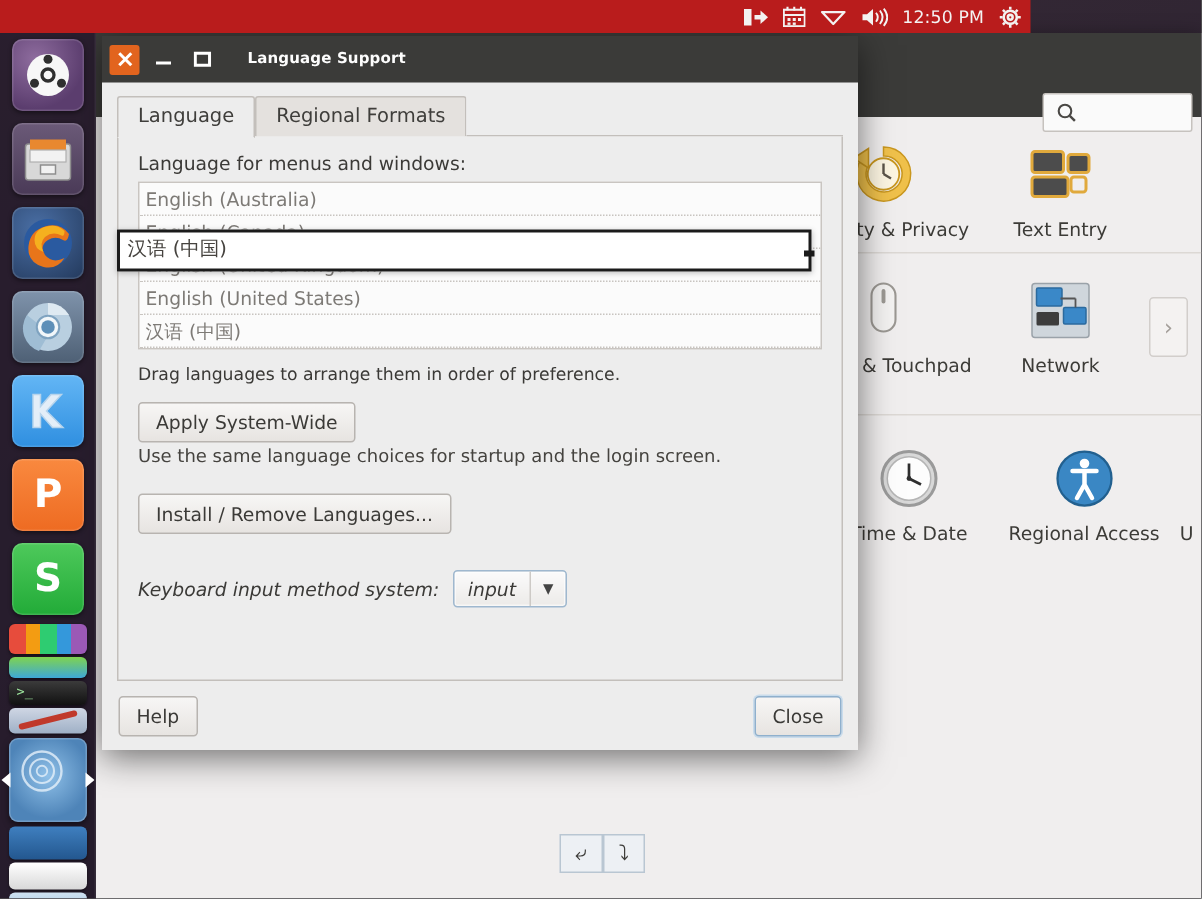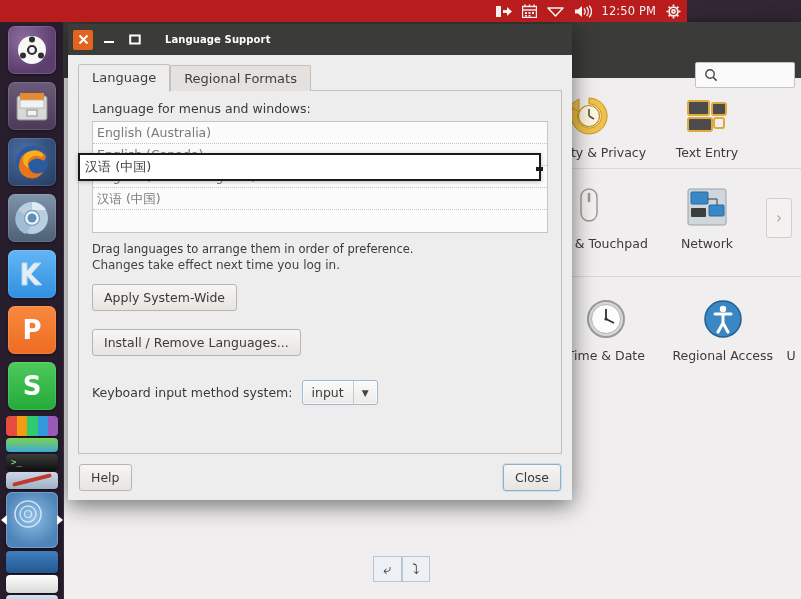--- a/index.html
+++ b/index.html
@@ -125,21 +125,21 @@
     padding-left: 5px; gap: 6px; flex: 0 0 auto;
   }
   .wbtn { width: 20px; height: 20px; display:flex; align-items:center; justify-content:center; }
   .wbtn-close { background: #e2641e; border-radius: 2px; }
   .dlg-title-text {
     color: #fdfdfd; font-size: 10px; font-weight: bold; margin-left: 14px;
     letter-spacing: .1px;
   }
   .dlg-body { flex: 1 1 auto; padding: 8px 10px 0 10px; display:flex; flex-direction:column; }
 
-  .tabs { display: flex; align-items: flex-end; height: 28px; }
+  .tabs { display: flex; align-items: flex-start; height: 28px; }
   .tab {
     padding: 5px 13px 6px 13px; font-size: 13px; color: #3f3e3b;
     border: 1px solid #c3bfbb; border-bottom: none;
     background: #e4e1de; border-radius: 2px 2px 0 0; position: relative; top: 1px;
   }
   .tab.active { background: #ededed; border-bottom: 1px solid #ededed; z-index: 2; }
   .tab-fill { flex: 1; border-bottom: 1px solid #c3bfbb; height: 1px; align-self: flex-end; }
 
   .tab-panel {
     border: 1px solid #c3bfbb; border-top: none; background: #ededed;
@@ -171,21 +171,21 @@
   .hint-bold { font-weight: normal; font-size: 11.5px; color: #3a3936; margin-top: 9px; }
   .hint { font-size: 12px; color: #45433f; margin-top: 2px; }
 
   .btn {
     display: inline-block; padding: 5px 11px; font-size: 12.5px; color: #3b3a37;
     background: linear-gradient(#f7f6f5,#e7e4e1);
     border: 1px solid #b8b4b0; border-radius: 3px;
   }
   .btn-row { margin-top: 12px; }
 
-  .combo-line { display: flex; align-items: center; gap: 9px; margin-top: 24px; }
+  .combo-line { display: flex; align-items: center; gap: 9px; margin-top: 24px; font-style: italic; }
   .combo-label { font-size: 12.5px; color: #3b3a37; }
   .combo {
     display: flex; align-items: center; border: 1px solid #9fb8cf; border-radius: 3px;
     background: linear-gradient(#fbfbfb,#eceae8); padding: 0;
     box-shadow: 0 0 0 1px rgba(255,255,255,.6) inset;
   }
   .combo-val { padding: 4px 9px; font-size: 12.5px; color: #3b3a37; }
   .combo-div { width: 1px; align-self: stretch; background: #cdcac6; }
   .combo-arrow { padding: 4px 8px; font-size: 9px; color: #444; }
 
@@ -406,34 +406,35 @@
       </div>
 
       <div class="tab-panel">
 
         <div class="field-label">Language for menus and windows:</div>
 
         <div class="lang-list">
           <div class="lang-row">English (Australia)</div>
           <div class="lang-row">English (Canada)</div>
           <div class="lang-row">English (United Kingdom)</div>
+          <div class="lang-row">English (United States)</div>
           <div class="lang-row">汉语 (中国)</div>
         </div>
 
         <div class="drag-ghost">
           <span>汉语 (中国)</span>
           <span class="drag-nub"></span>
         </div>
 
         <div class="hint-bold">Drag languages to arrange them in order of preference.</div>
-        <div class="hint">Changes take effect next time you log in.</div>
 
         <div class="btn-row">
           <span class="btn">Apply System-Wide</span>
         </div>
+        <div class="hint">Use the same language choices for startup and the login screen.</div>
 
         <div class="btn-row" style="margin-top:18px;">
           <span class="btn">Install / Remove Languages...</span>
         </div>
 
         <div class="combo-line">
           <span class="combo-label">Keyboard input method system:</span>
           <span class="combo">
             <span class="combo-val">input</span>
             <span class="combo-div"></span>

